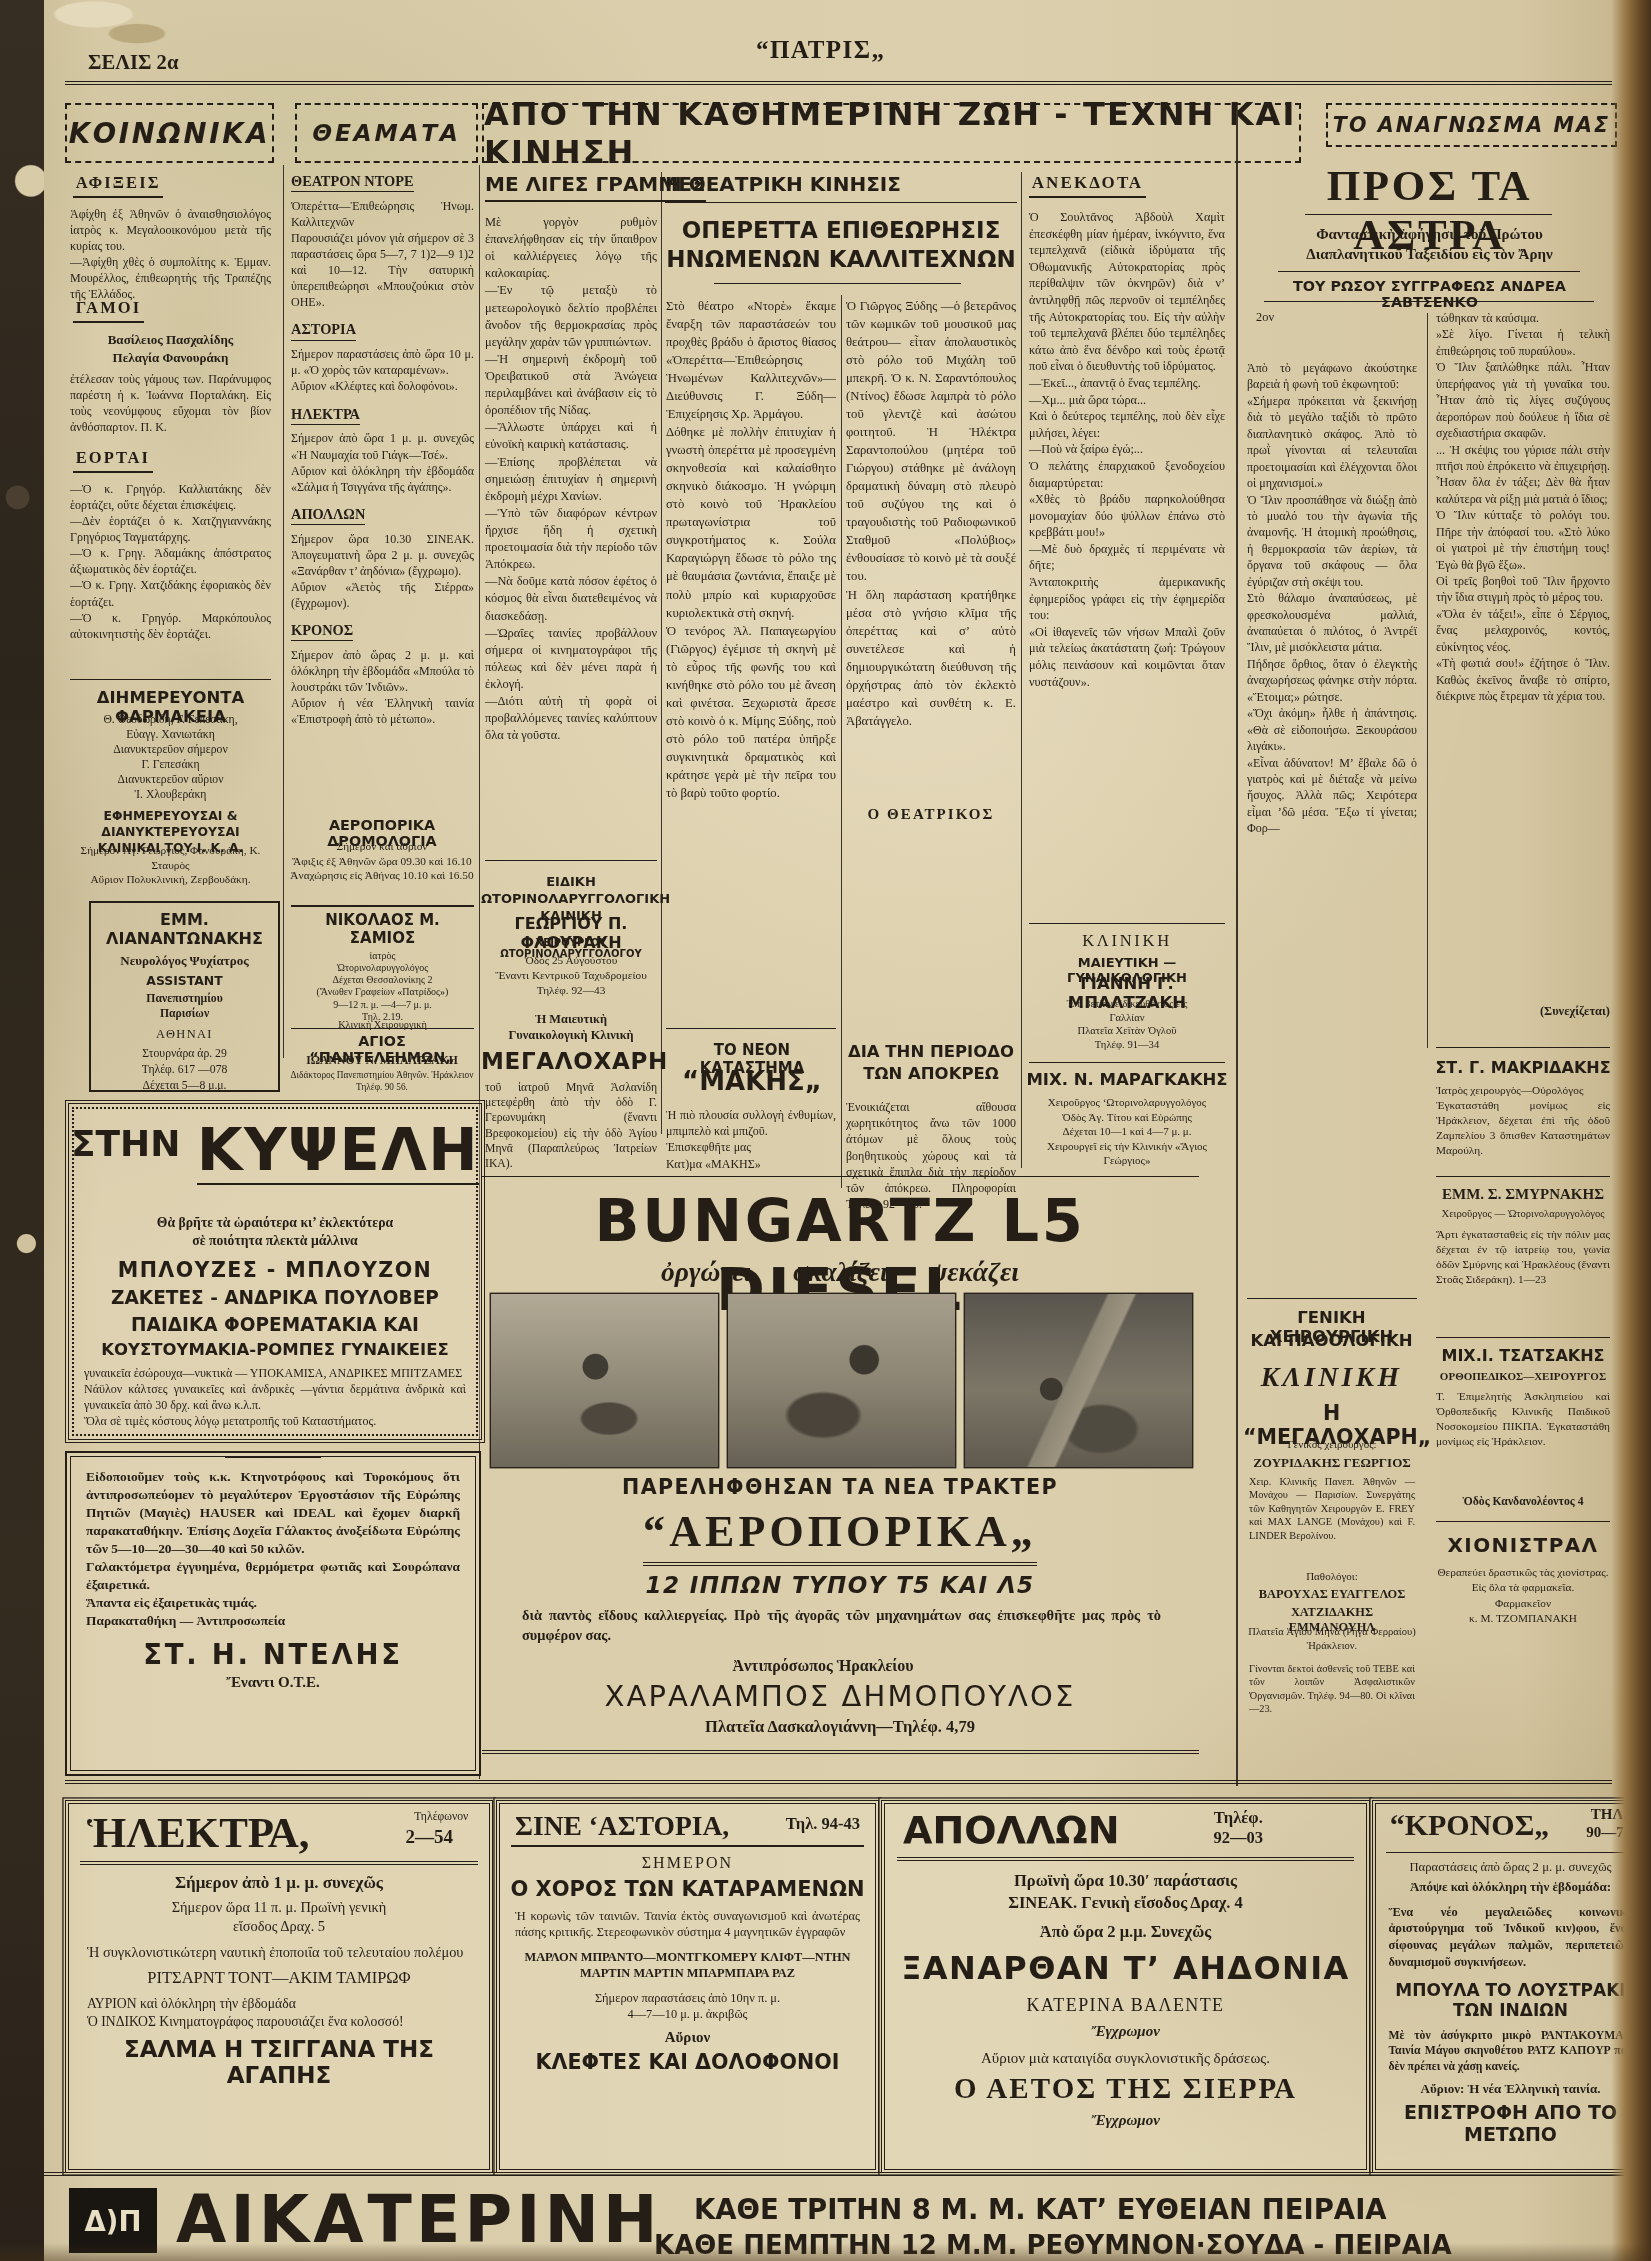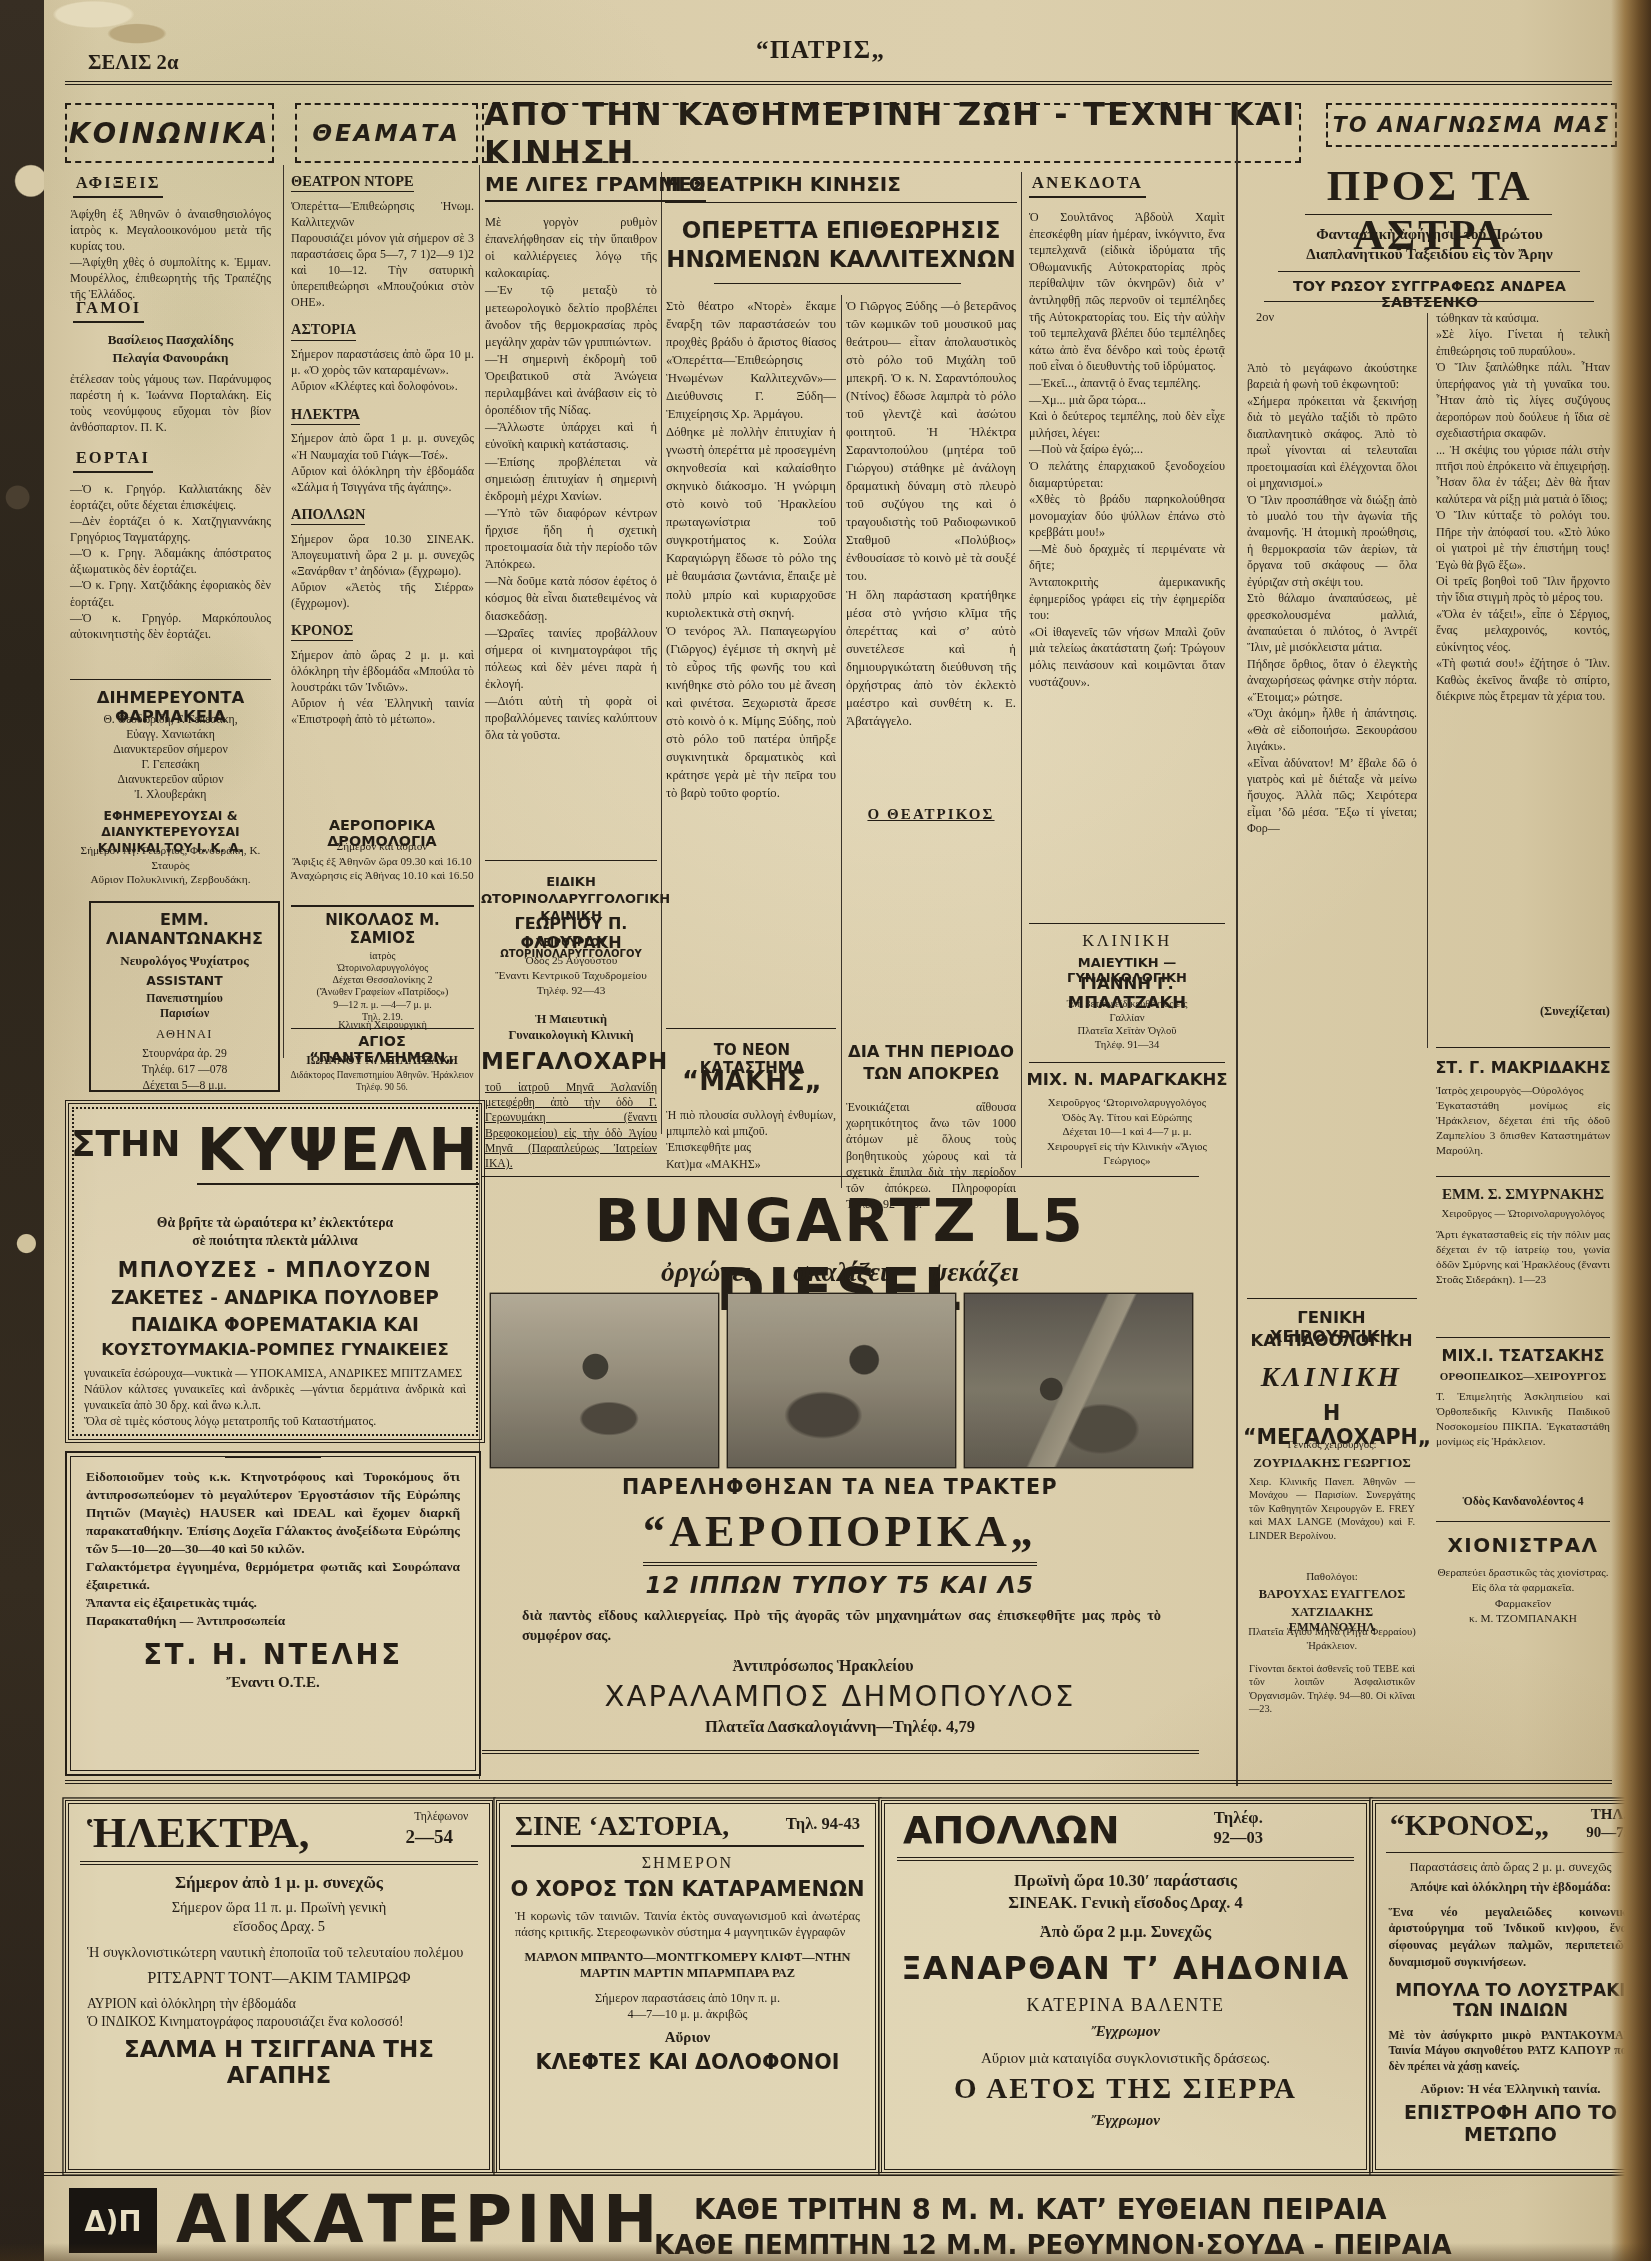--- a/index.html
+++ b/index.html
@@ -200,32 +200,32 @@
 <div class="abs sans b c pre" style="left:481px;top:874px;width:180px;font-size:13px;line-height:1.3;">ΕΙΔΙΚΗ ΩΤΟΡΙΝΟΛΑΡΥΓΓΟΛΟΓΙΚΗ
 ΚΛΙΝΙΚΗ</div>
 <div class="abs sans b c" style="left:481px;top:914px;width:180px;font-size:16px;">ΓΕΩΡΓΙΟΥ Π. ΦΛΟΥΡΑΚΗ</div>
 <div class="abs sans b c" style="left:481px;top:937px;width:180px;font-size:10px;">ΧΕΙΡΟΥΡΓΟΥ ΩΤΟΡΙΝΟΛΑΡΥΓΓΟΛΟΓΟΥ</div>
 <div class="abs c pre" style="left:481px;top:953px;width:180px;font-size:11.3px;line-height:1.32;">Ὁδὸς 25 Αὐγούστου
 Ἔναντι Κεντρικοῦ Ταχυδρομείου
 Τηλέφ. 92—43</div>
 <div class="abs c pre b" style="left:481px;top:1011px;width:180px;font-size:12.4px;line-height:1.3;">Ἡ Μαιευτικὴ
 Γυναικολογικὴ Κλινικὴ</div>
 <div class="abs sans b c" style="left:481px;top:1048px;width:180px;font-size:23px;letter-spacing:0.7px;">ΜΕΓΑΛΟΧΑΡΗ</div>
-<div class="abs j pre" style="left:485px;top:1080px;width:172px;font-size:11.7px;line-height:1.3;text-decoration:underline;">τοῦ ἰατροῦ Μηνᾶ Ἀσλανίδη μετεφέρθη ἀπὸ τὴν ὁδὸ Γ. Γερωνυμάκη (ἔναντι Βρεφοκομείου) εἰς τὴν ὁδὸ Ἁγίου Μηνᾶ (Παραπλεύρως Ἰατρείων ΙΚΑ).</div>
+<div class="abs j pre" style="left:485px;top:1080px;width:172px;font-size:11.7px;line-height:1.3;">τοῦ ἰατροῦ Μηνᾶ Ἀσλανίδη μετεφέρθη ἀπὸ τὴν ὁδὸ Γ. Γερωνυμάκη (ἔναντι Βρεφοκομείου) εἰς τὴν ὁδὸ Ἁγίου Μηνᾶ (Παραπλεύρως Ἰατρείων ΙΚΑ).</div>
 
 <div class="abs sans b" style="left:665px;top:172px;width:352px;font-size:20px;border-bottom:1.4px solid #241e16;padding-bottom:5.5px;">Η ΘΕΑΤΡΙΚΗ ΚΙΝΗΣΙΣ</div>
 <div class="abs sans b c pre" style="left:665px;top:216px;width:352px;font-size:23px;line-height:1.25;">ΟΠΕΡΕΤΤΑ ΕΠΙΘΕΩΡΗΣΙΣ
 ΗΝΩΜΕΝΩΝ ΚΑΛΛΙΤΕΧΝΩΝ</div>
 <div class="abs hr1" style="left:714px;top:283px;width:247px;"></div>
 <div class="abs txt j pre" style="left:666px;top:297px;width:170px;font-size:12.7px;line-height:1.42;">Στὸ θέατρο «Ντορὲ» ἔκαμε ἔναρξη τῶν παραστάσεών του προχθὲς βράδυ ὁ ἄριστος θίασος «Ὀπερέττα—Ἐπιθεώρησις Ἡνωμένων Καλλιτεχνῶν»—Διεύθυνσις Γ. Ξύδη—Ἐπιχείρησις Χρ. Ἀρμάγου.
 Δόθηκε μὲ πολλὴν ἐπιτυχίαν ἡ γνωστὴ ὀπερέττα μὲ προσεγμένη σκηνοθεσία καὶ καλαίσθητο σκηνικὸ διάκοσμο. Ἡ γνώριμη στὸ κοινὸ τοῦ Ἡρακλείου πρωταγωνίστρια τοῦ συγκροτήματος κ. Σούλα Καραγιώργη ἔδωσε τὸ ρόλο της μὲ θαυμάσια ζωντάνια, ἔπαιξε μὲ πολὺ μπρίο καὶ κυριαρχοῦσε κυριολεκτικὰ στὴ σκηνή.
 Ὁ τενόρος Ἀλ. Παπαγεωργίου (Γιῶργος) ἐγέμισε τὴ σκηνὴ μὲ τὸ εὖρος τῆς φωνῆς του καὶ κινήθηκε στὸ ρόλο του μὲ ἄνεση καὶ φινέτσα. Ξεχωριστὰ ἄρεσε στὸ κοινὸ ὁ κ. Μίμης Ξύδης, ποὺ στὸ ρόλο τοῦ πατέρα ὑπῆρξε συγκινητικὰ δραματικὸς καὶ κράτησε γερὰ μὲ τὴν πεῖρα του τὸ βαρὺ τοῦτο φορτίο.</div>
 <div class="abs txt j pre" style="left:846px;top:297px;width:170px;font-size:12.7px;line-height:1.42;">Ὁ Γιῶργος Ξύδης —ὁ βετερᾶνος τῶν κωμικῶν τοῦ μουσικοῦ μας θεάτρου— εἶταν ἀπολαυστικὸς στὸ ρόλο τοῦ Μιχάλη τοῦ μπεκρῆ. Ὁ κ. Ν. Σαραντόπουλος (Ντίνος) ἔδωσε λαμπρὰ τὸ ρόλο τοῦ γλεντζὲ καὶ ἀσώτου φοιτητοῦ. Ἡ Ἠλέκτρα Σαραντοπούλου (μητέρα τοῦ Γιώργου) στάθηκε μὲ ἀνάλογη δραματικὴ δύναμη στὸ πλευρὸ τοῦ συζύγου της καὶ ὁ τραγουδιστὴς τοῦ Ραδιοφωνικοῦ Σταθμοῦ «Πολύβιος» ἐνθουσίασε τὸ κοινὸ μὲ τὰ σουξέ του.
 Ἡ ὅλη παράσταση κρατήθηκε μέσα στὸ γνήσιο κλῖμα τῆς ὀπερέττας καὶ σ’ αὐτὸ συνετέλεσε καὶ ἡ δημιουργικώτατη διεύθυνση τῆς ὀρχήστρας ἀπὸ τὸν ἐκλεκτὸ μαέστρο καὶ συνθέτη κ. Ε. Ἀβατάγγελο.</div>
-<div class="abs c b" style="left:846px;top:806px;width:170px;font-size:15px;letter-spacing:2.1px;text-decoration:underline;">Ο ΘΕΑΤΡΙΚΟΣ</div>
+<div class="abs c b" style="left:846px;top:806px;width:170px;font-size:15px;letter-spacing:2.1px;">Ο ΘΕΑΤΡΙΚΟΣ</div>
 
 <div class="abs hr1" style="left:666px;top:1028px;width:170px;"></div>
 <div class="abs sans b c" style="left:664px;top:1041px;width:176px;font-size:15px;">ΤΟ ΝΕΟΝ ΚΑΤΑΣΤΗΜΑ</div>
 <div class="abs sans b c" style="left:664px;top:1066px;width:176px;font-size:26px;">“ΜΑΚΗΣ„</div>
 <div class="abs j pre" style="left:666px;top:1107px;width:170px;font-size:12px;line-height:1.35;">Ἡ πιὸ πλουσία συλλογὴ ἐνθυμίων, μπιμπελὸ καὶ μπιζοῦ.
 Ἐπισκεφθῆτε μας
 Κατ)μα «ΜΑΚΗΣ»</div>
 
 <div class="abs sans b c pre" style="left:846px;top:1041px;width:170px;font-size:16.5px;line-height:1.35;">ΔΙΑ ΤΗΝ ΠΕΡΙΟΔΟ
 ΤΩΝ ΑΠΟΚΡΕΩ</div>

